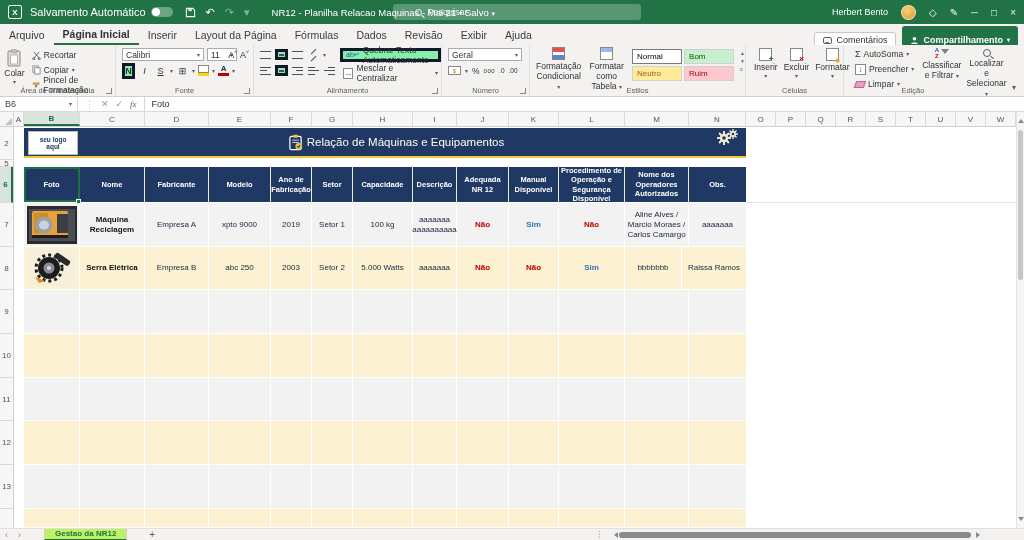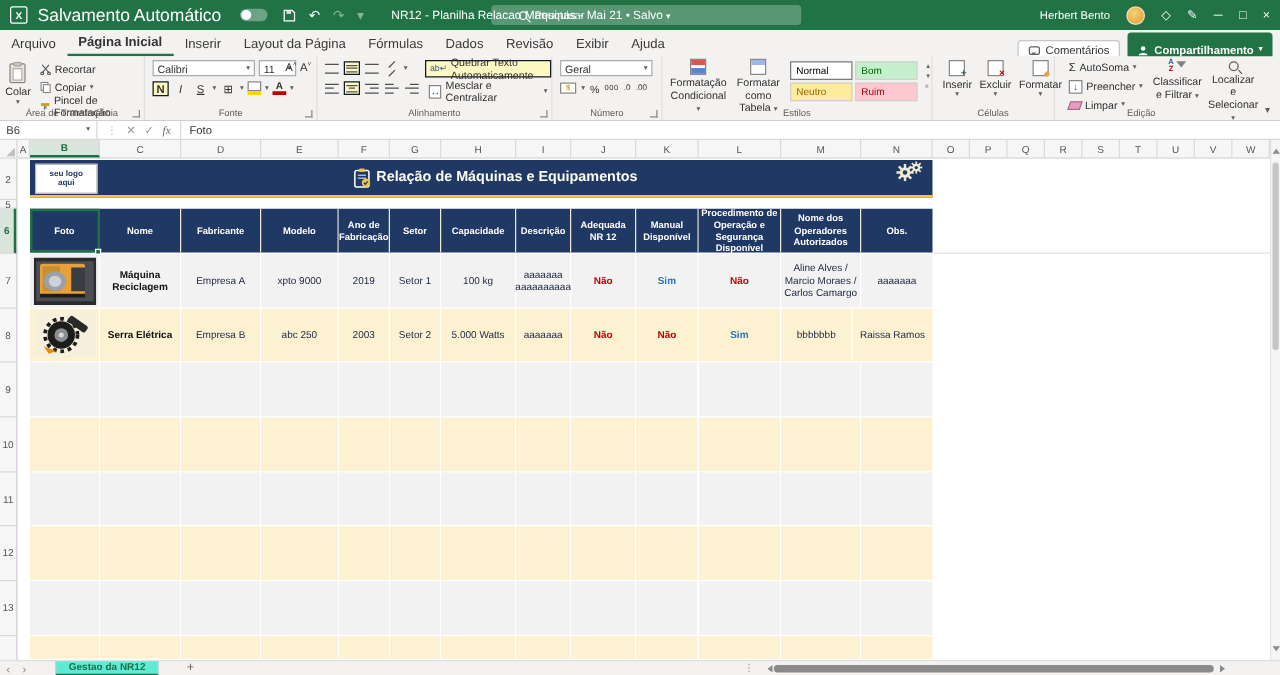--- a/index.html
+++ b/index.html
@@ -2,21 +2,21 @@
 <html><head>
 <meta charset="utf-8">
 <style>
   *{margin:0;padding:0;box-sizing:border-box;font-family:"Liberation Sans",sans-serif;}
   html,body{background:#e7e7e7;}
   #app{position:relative;width:1024px;height:540px;background:#fff;overflow:hidden;}
 
   
   .titlebar{position:absolute;top:0;left:0;width:1024px;height:24px;background:#217346;display:flex;align-items:center;color:#fff;}
   .appicon{width:14px;height:14px;margin:0 8px 0 8px;border:1.5px solid #fff;border-radius:2px;font-size:8px;font-weight:bold;display:flex;align-items:center;justify-content:center;color:#fff;}
-  .autosave{display:flex;align-items:center;gap:15px;font-size:14px;}
+  .autosave{display:flex;align-items:center;gap:5px;font-size:11px;}
   .toggle{width:22px;height:10px;border-radius:6px;background:rgba(255,255,255,.35);position:relative;}
   .toggle .knob{position:absolute;left:1px;top:1px;width:8px;height:8px;border-radius:50%;background:#fff;}
   .qat{display:flex;align-items:center;gap:10px;margin-left:12px;font-size:11px;}
   .qat .dis{opacity:.45;}
   .doctitle{font-size:9.5px;margin-left:22px;white-space:nowrap;}
   .searchpill{position:absolute;left:393px;top:4px;width:248px;height:16px;border-radius:3px;background:rgba(255,255,255,.25);display:flex;align-items:center;padding-left:8px;gap:6px;justify-content:center;}
   .searchpill input{background:transparent;border:none;outline:none;color:#fff;font-size:9px;width:200px;}
   .searchpill input::placeholder{color:rgba(255,255,255,.9);}
   .mag{width:7px;height:7px;border:1.2px solid rgba(255,255,255,.95);border-radius:50%;position:relative;flex:0 0 auto;}
   .mag::after{content:"";position:absolute;width:4px;height:1.2px;background:rgba(255,255,255,.95);transform:rotate(45deg);left:5px;top:6px;}
@@ -41,21 +41,21 @@
   .dlg{position:absolute;bottom:2px;right:3px;width:6px;height:6px;border-right:1px solid #8a8886;border-bottom:1px solid #8a8886;}
   .dd{font-size:6px;color:#605e5c;line-height:1;}
   .smallrow{display:flex;align-items:center;gap:3px;height:13px;}
   .bigbtn{display:flex;flex-direction:column;align-items:center;justify-content:center;gap:1px;width:34px;height:42px;margin-top:1px;}
   .combob{background:#fff;border:1px solid #ABABAB;height:13px;display:flex;align-items:center;justify-content:space-between;padding:0 3px;font-size:8.5px;}
   .fbtn{font-size:9px;width:13px;text-align:center;}
   .ali{width:13px;height:11px;display:inline-flex;flex-direction:column;justify-content:space-between;padding:1.5px 1px;}
   .ali i{display:block;height:1px;background:#505050;}
   .ali.l i{align-self:flex-start;} .ali.c i{align-self:center;} .ali.r i{align-self:flex-end;}
   .ali .w1{width:100%;} .ali .w2{width:65%;}
-  .pressed{background:#fef9c3;border:1px solid #0f172a;}
+  .pressed{background:#86efac;border:3px solid #0f172a;}
   .ribtn{display:flex;align-items:center;gap:3px;padding:0 3px;height:14px;}
   .vbtn{display:flex;flex-direction:column;align-items:center;gap:1px;text-align:center;}
   .chip{width:50px;height:15px;font-size:8px;display:flex;align-items:center;padding-left:4px;border:1px solid #d2d0ce;}
   .chip.normal{background:#fff;border:1.5px solid #7a7a7a;color:#000;}
   .chip.bom{background:#C6EFCE;color:#006100;}
   .chip.neutro{background:#FFEB9C;color:#9C6500;}
   .chip.ruim{background:#FFC7CE;color:#9C0006;}
   .gicon{width:13px;height:13px;border:1px solid #8a8886;position:relative;background:#fff;}
   .cfi{background:linear-gradient(180deg,#e05252 0 40%,#fff 40% 60%,#5b84d6 60% 100%);}
   .fti::before{content:"";position:absolute;top:0;left:0;right:0;height:4px;background:#9DB7E8;}
@@ -88,21 +88,21 @@
   .ch.sel{background:#D9E4DD;border-bottom:2px solid #1E7145;color:#1E6B41;font-weight:bold;}
 
   
   .sheet{position:absolute;top:127px;left:0;width:1016px;height:401px;background:#fff;overflow:hidden;}
   .rowstrip{position:absolute;left:0;top:0;width:14px;height:401px;background:#F6F6F6;border-right:1px solid #CFCFCF;font-size:8px;color:#555;}
   .rn{display:flex;align-items:center;justify-content:center;border-bottom:1px solid #DADADA;}
   .rn.sel{background:#D9E4DD;border-right:2px solid #1E7145;color:#1E6B41;font-weight:bold;}
 
   .band{position:absolute;left:24px;top:1px;width:722px;height:30px;background:#1F3864;border-bottom:2px solid #F2C63D;display:flex;align-items:center;}
   .logo{position:absolute;left:4px;top:3px;width:50px;height:24px;background:#fff;border:1px solid #bbb;display:flex;flex-direction:column;align-items:center;justify-content:center;line-height:1.1;font-size:6.5px;font-weight:bold;color:#1F3864;}
-  .bandtitle{position:absolute;left:0;right:0;display:flex;align-items:center;justify-content:center;gap:4px;color:#FDFDF5;font-weight:bold;font-size:11.5px;margin-left:22px;}
+  .bandtitle{position:absolute;left:0;right:0;display:flex;align-items:center;justify-content:center;gap:4px;color:#FDFDF5;font-weight:normal;font-size:11.5px;margin-left:22px;}
   .gears{position:absolute;right:8px;top:3px;display:flex;align-items:flex-start;}
 
   .mrow{position:absolute;left:24px;width:722px;display:flex;border-bottom:1px solid #fff;}
   .mc{border-right:1px solid #fff;display:flex;align-items:center;justify-content:center;text-align:center;font-size:8px;color:#222B45;padding:0 2px;line-height:1.25;}
   .mc:last-child{border-right:none;}
   .c0{width:56px;} .c1{width:65px;} .c2{width:64px;} .c3{width:62px;} .c4{width:41px;} .c5{width:41px;} .c6{width:60px;} .c7{width:44px;} .c8{width:52px;} .c9{width:50px;} .c10{width:66px;} .c11{width:64px;} .c12{width:57px;}
   .hrow .mc{background:#203864;color:#fff;font-weight:bold;font-size:7.5px;border-right:1px solid #EFE9D6;}
   .hrow .mc:last-child{border-right:none;}
   .selcell{outline:2px solid #1E7145;outline-offset:-2px;position:relative;}
   .fillhandle{position:absolute;right:-2px;bottom:-2px;width:5px;height:5px;background:#1E7145;border:1px solid #fff;}
@@ -121,21 +121,21 @@
   
   .vscroll{position:absolute;right:0;top:112px;width:8px;height:416px;background:#F5F5F5;border-left:1px solid #E3E3E3;}
   .vthumb{position:absolute;left:1px;right:1px;top:18px;height:150px;background:#C6C6C6;border-radius:3px;}
   .tri{width:0;height:0;margin:4px auto 0;}
   .tri.up{border:3px solid transparent;border-bottom:4px solid #8a8a8a;margin-top:4px;}
   .tri.down{border:3px solid transparent;border-top:4px solid #8a8a8a;position:absolute;bottom:4px;left:1px;}
 
   
   .tabbar{position:absolute;top:528px;left:0;width:1024px;height:12px;background:#F3F2F1;border-top:1px solid #E1DFDD;display:flex;align-items:center;font-size:8px;color:#605e5c;}
   .navarr{padding:0 5px;color:#8a8886;font-size:9px;}
-  .stab{background:#5eead4;border:1px solid #D1CFCD;border-top:none;border-bottom:2px solid #1E7145;color:#1E7145;font-weight:bold;height:12px;display:flex;align-items:center;padding:0 10px;margin-left:18px;}
+  .stab{background:#bef264;border:1px solid #D1CFCD;border-top:none;border-bottom:2px solid #1E7145;color:#1E7145;font-weight:bold;height:12px;display:flex;align-items:center;padding:0 10px;margin-left:18px;}
   .addsheet{margin-left:22px;font-size:10px;color:#605e5c;}
   .hsplit{margin-left:440px;color:#8a8886;}
   .hscroll{position:relative;margin-left:8px;width:382px;height:8px;}
   .hthumb{position:absolute;left:8px;right:22px;top:1px;height:6px;background:#8A8A8A;border-radius:3px;}
   .harr{position:absolute;top:1px;width:0;height:0;border:3px solid transparent;}
   .harr.l{left:0;border-right:4px solid #8a8a8a;}
   .harr.r{right:10px;border-left:4px solid #8a8a8a;}
 </style>
 </head>
 <body>

